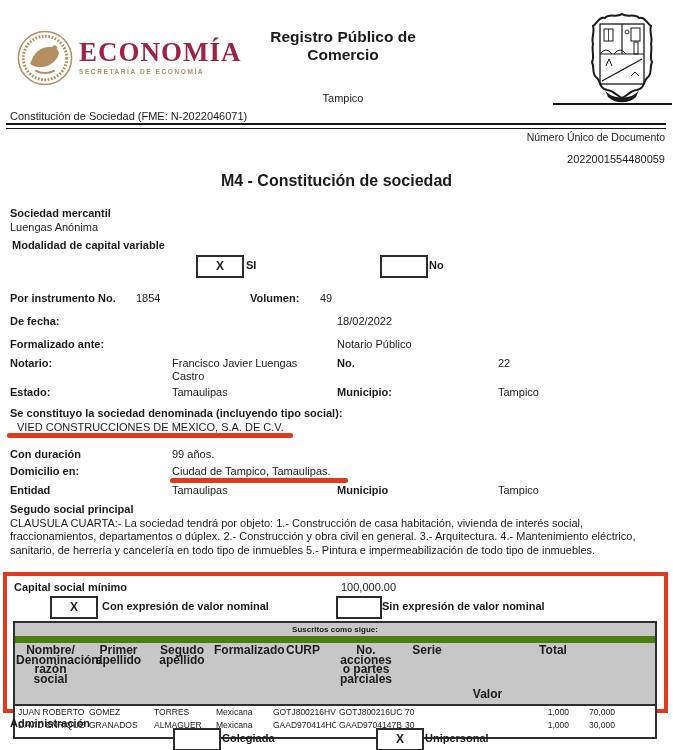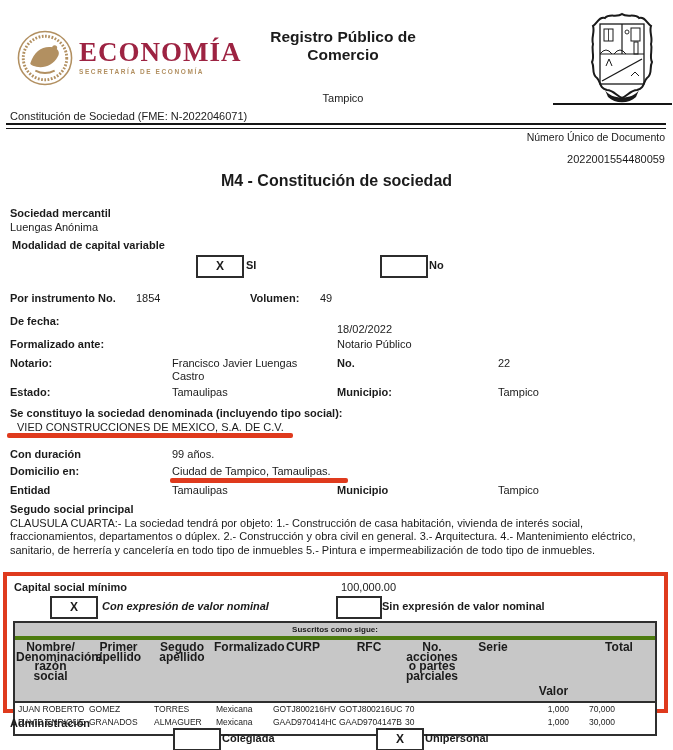--- a/index.html
+++ b/index.html
@@ -25,21 +25,21 @@
   .cbx{position:absolute;width:44px;height:19px;border:2px solid #2c2c2c;background:#fff;
        text-align:center;font-weight:bold;font-size:12px;line-height:19px;color:#1b1b1b;}
 
   
   .redline{position:absolute;height:5px;background:#df3a1d;border-radius:2px;}
   .redbox{position:absolute;left:3px;top:572px;width:657px;height:133px;border:4px solid #df3a1d;}
 
   
   .tbl{position:absolute;left:13px;top:621px;width:644px;border:2px solid #2f2f2f;
        background:#fff;box-sizing:border-box;padding-bottom:5px;}
-  .tbl-title{background:#c7c7c7;border-bottom:4px solid #4d7c0f;text-align:center;
+  .tbl-title{background:#c7c7c7;border-bottom:7px solid #4d7c0f;text-align:center;
              font-weight:bold;font-size:8px;line-height:11px;padding:1px 0;}
   .thead{display:flex;background:#c7c7c7;border-bottom:2px solid #2f2f2f;}
   .thead .c{font-weight:bold;font-size:12px;line-height:9.5px;text-align:center;
             padding:3px 1px 4px 1px;box-sizing:border-box;}
   .trow{display:flex;font-size:8.5px;line-height:13px;}
   .trow .c{box-sizing:border-box;padding-left:3px;white-space:nowrap;overflow:hidden;}
   .c0{width:71px;}.c1{width:65px;}.c2{width:62px;}.c3{width:57px;}.c4{width:66px;}
   .c5{width:66px;}.c6{width:60px;}.c7{width:62px;}.c8{width:59px;}.c9{width:72px;}
   .trow .c8{text-align:right;padding-right:14px;}
   .trow .c9{padding-left:6px;}
@@ -110,21 +110,21 @@
   <div class="abs fs11 b" style="left:246px;top:259px;">SI</div>
   <div class="cbx" style="left:380px;top:255px;"></div>
   <div class="abs fs11 b" style="left:429px;top:259px;">No</div>
 
   <div class="abs fs11 b" style="left:10px;top:292px;">Por instrumento No.</div>
   <div class="abs fs11" style="left:136px;top:292px;">1854</div>
   <div class="abs fs11 b" style="left:250px;top:292px;">Volumen:</div>
   <div class="abs fs11" style="left:320px;top:292px;">49</div>
 
   <div class="abs fs11 b" style="left:10px;top:315px;">De fecha:</div>
-  <div class="abs fs11" style="left:337px;top:315px;margin-top:8px;">18/02/2022</div>
+  <div class="abs fs11" style="left:337px;top:315px;">18/02/2022</div>
 
   <div class="abs fs11 b" style="left:10px;top:338px;">Formalizado ante:</div>
   <div class="abs fs11" style="left:337px;top:338px;">Notario Público</div>
 
   <div class="abs fs11 b" style="left:10px;top:357px;">Notario:</div>
   <div class="abs fs11" style="left:172px;top:357px;width:138px;">Francisco Javier Luengas Castro</div>
   <div class="abs fs11 b" style="left:337px;top:357px;">No.</div>
   <div class="abs fs11" style="left:498px;top:357px;">22</div>
 
   <div class="abs fs11 b" style="left:10px;top:386px;">Estado:</div>
@@ -150,33 +150,32 @@
 
   <div class="abs fs11 b" style="left:10px;top:503px;">Segudo social principal</div>
   <div class="abs para" style="left:10px;top:517px;width:657px;">CLAUSULA CUARTA:- La sociedad tendrá por objeto:  1.- Construcción de casa habitación, vivienda de interés social, fraccionamientos, departamentos o dúplex. 2.- Construcción y obra civil en general. 3.- Arquitectura. 4.- Mantenimiento eléctrico, sanitario, de herrería y cancelería en todo tipo de inmuebles 5.- Pintura e impermeabilización de todo tipo de inmuebles.</div>
 
   <div class="redbox"></div>
 
   <div class="abs fs11 b" style="left:14px;top:581px;">Capital social mínimo</div>
   <div class="abs fs11" style="left:341px;top:581px;">100,000.00</div>
 
   <div class="cbx" style="left:50px;top:596px;">X</div>
-  <div class="abs fs11 b" style="left:102px;top:600px;font-style:italic;">Con expresión de valor nominal</div>
+  <div class="abs fs11 b" style="left:102px;top:600px;">Con expresión de valor nominal</div>
   <div class="cbx" style="left:336px;top:596px;width:42px;"></div>
   <div class="abs fs11 b" style="left:382px;top:600px;">Sin expresión de valor nominal</div>
 
   <div class="tbl">
     <div class="tbl-title">Suscritos como sigue:</div>
     <div class="thead">
       <div class="c c0">Nombre/ Denominación/ razón  social</div>
       <div class="c c1">Primer apellido</div>
       <div class="c c2">Segudo apellido</div>
       <div class="c c3">Formalizado</div>
       <div class="c c4">CURP</div>
-      <div class="c c5">RFC</div>
       <div class="c c6">No. acciones o partes parciales</div>
       <div class="c c7">Serie</div>
       <div class="c c8" style="text-align:center;padding-right:1px;margin-top:44px;">Valor</div>
       <div class="c c9" style="padding-left:1px;">Total</div>
     </div>
     <div class="trow">
       <div class="c c0">JUAN ROBERTO</div>
       <div class="c c1">GOMEZ</div>
       <div class="c c2">TORRES</div>
       <div class="c c3">Mexicana</div>

